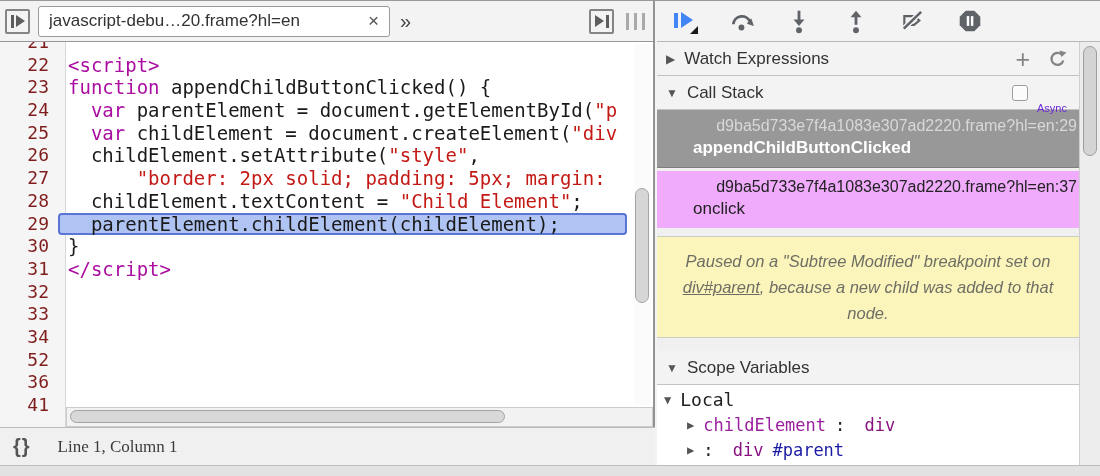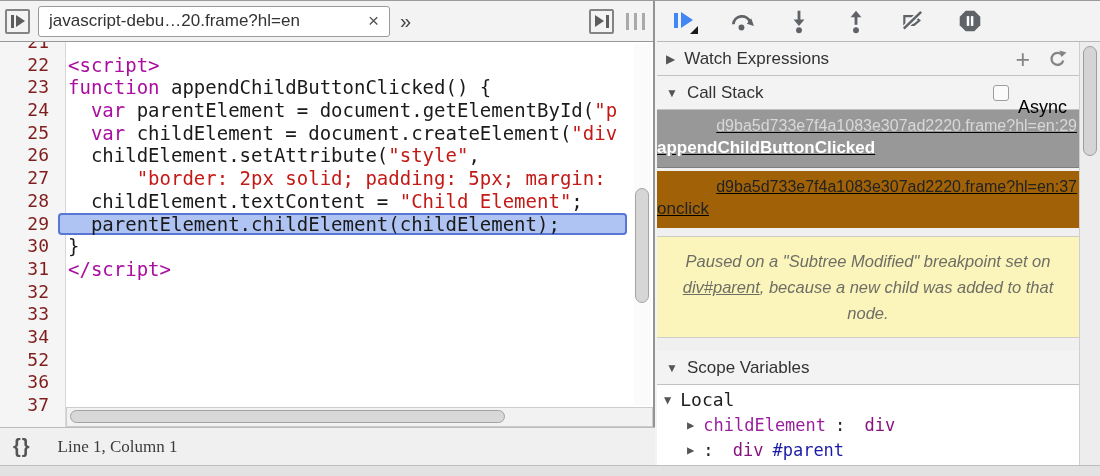--- a/index.html
+++ b/index.html
@@ -46,29 +46,29 @@
   .resume-bar { position:absolute; left:2px; top:5px; width:4px; height:15px; background:#4285f4; }
   .resume-tri { position:absolute; left:9px; top:4px; width:0; height:0; border-left:12px solid #4285f4; border-top:8.5px solid transparent; border-bottom:8.5px solid transparent; }
   .resume-corner { position:absolute; right:0; bottom:0; width:0; height:0; border-bottom:8px solid #1a1a1a; border-left:8px solid transparent; }
 
   .rp-content { width:422px; }
   .sect-header { height:34px; background:#f3f3f3; border-bottom:1px solid #c2c2c2; display:flex; align-items:center; padding:0 12px 0 9px; gap:9px; font-size:17px; color:#333; }
   .disc { font-size:12px; color:#555; flex:none; }
   .sect-right { margin-left:auto; display:flex; align-items:center; gap:17px; }
   .add-btn { font-size:25px; color:#848484; line-height:20px; }
   .checkbox { width:16px; height:16px; border:1px solid #9e9e9e; border-radius:3px; background:#fbfbfb; }
-  .async-label { font-size:18px; color:#000000; margin-left:-8px;margin-top:30px; }
-
-  .cs-frame { padding:7px 0 9px;text-decoration:underline; }
+  .async-label { font-size:11px; color:#6d28d9; margin-left:-8px;margin-top:30px; }
+
+  .cs-frame { padding:7px 0 9px; }
   .cs-url { font-size:16px; white-space:nowrap; overflow:hidden; text-align:right; color:#222; padding:0 2px; }
-  .cs-fn { font-size:17px; margin-top:3px; color:#222; }
+  .cs-fn { font-size:17px; padding-left:36px; margin-top:3px; color:#222; }
   .cs-frame.selected { background:#989898; border-bottom:1px solid #7e7e7e; }
   .cs-frame.selected .cs-url { color:#d8d8d8; }
   .cs-frame.selected .cs-fn { color:#fff; font-weight:bold; }
-  .cs-frame.other { background:#a16207; margin-top:3px; }
+  .cs-frame.other { background:#f0abfc; margin-top:3px; }
 
   .paused-box { margin-top:8px; background:#fbf5bc; border-top:1px solid #cdcdc6; border-bottom:1px solid #cdcdc6; padding:11px 13px; text-align:center; font-style:italic; font-size:16.5px; line-height:1.58; color:#6e6e64; }
   .paused-box .plink { text-decoration:underline; }
 
   .scope-header { margin-top:13px; }
   .scope-body { background:#fff; min-height:100px; padding-top:2px; font-family:"DejaVu Sans Mono", monospace; }
   .scope-row { height:25px; display:flex; align-items:center; font-size:17px; white-space:pre; }
   .scope-row.section { padding-left:7px; gap:9px; font-size:18px; color:#222; }
   .scope-row.variable { padding-left:30px; gap:9px; }
   .v-name { color:#9a1f9e; }
@@ -123,21 +123,21 @@
           <div class="ed-row"><div class="ed-num">27</div><div class="ed-code"><span class="tok-p">      </span><span class="tok-s">"border: 2px solid; padding: 5px; margin:</span></div></div>
           <div class="ed-row"><div class="ed-num">28</div><div class="ed-code"><span class="tok-p">  childElement.textContent = </span><span class="tok-s">"Child Element"</span><span class="tok-p">;</span></div></div>
           <div class="ed-row"><div class="ed-num">29</div><div class="ed-code current"><span class="tok-p">  parentElement.childElement(childElement);</span></div></div>
           <div class="ed-row"><div class="ed-num">30</div><div class="ed-code"><span class="tok-p">}</span></div></div>
           <div class="ed-row"><div class="ed-num">31</div><div class="ed-code"><span class="tok-k">&lt;/script&gt;</span></div></div>
           <div class="ed-row"><div class="ed-num">32</div><div class="ed-code"></div></div>
           <div class="ed-row"><div class="ed-num">33</div><div class="ed-code"></div></div>
           <div class="ed-row"><div class="ed-num">34</div><div class="ed-code"></div></div>
           <div class="ed-row"><div class="ed-num">52</div><div class="ed-code"></div></div>
           <div class="ed-row"><div class="ed-num">36</div><div class="ed-code"></div></div>
-          <div class="ed-row"><div class="ed-num">37</div><div class="ed-code"></div></div>
+          <div class="ed-row"><div class="ed-num">41</div><div class="ed-code"></div></div>
         </div>
       <div class="vscrollbar">
         <div class="thumb"></div>
       </div>
       <div class="hscrollbar">
         <div class="thumb"></div>
       </div>
     </div>
 
     <div class="statusbar">

